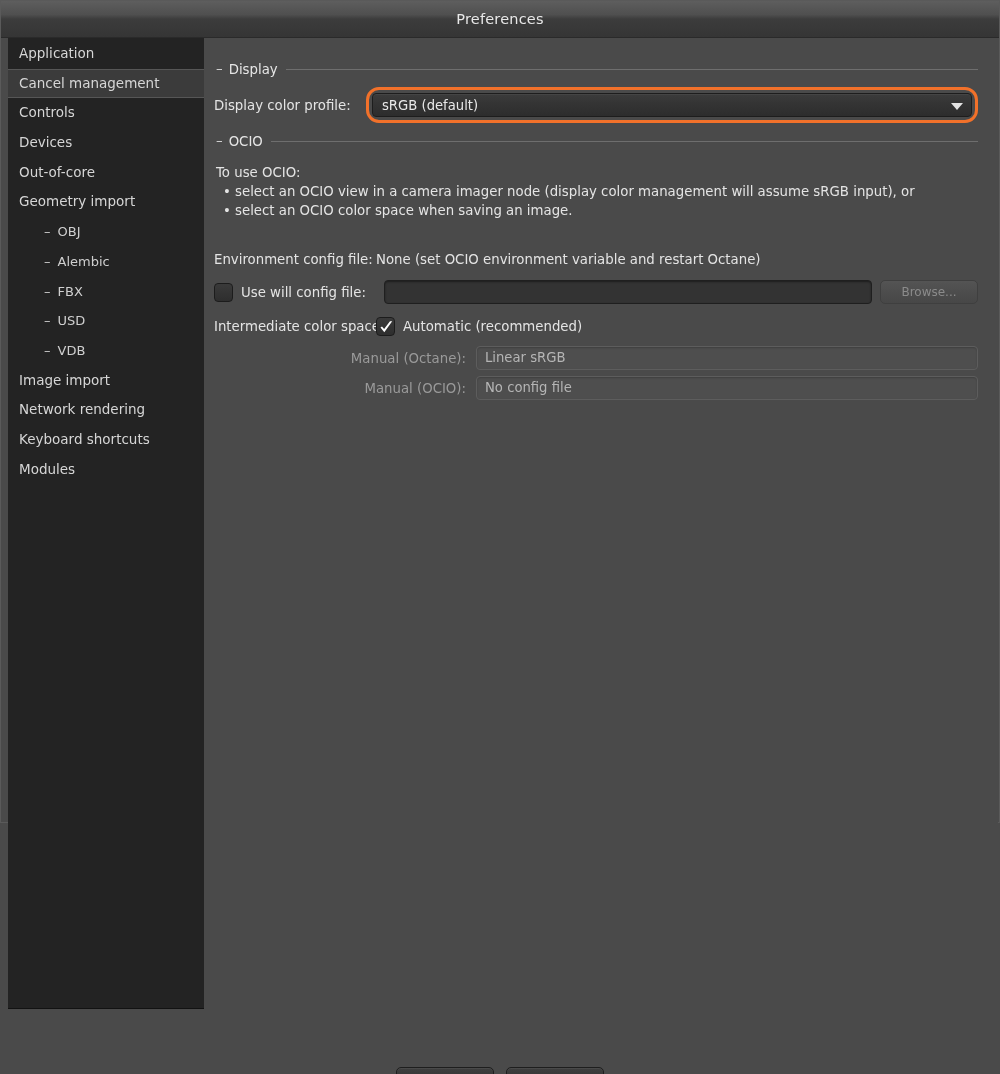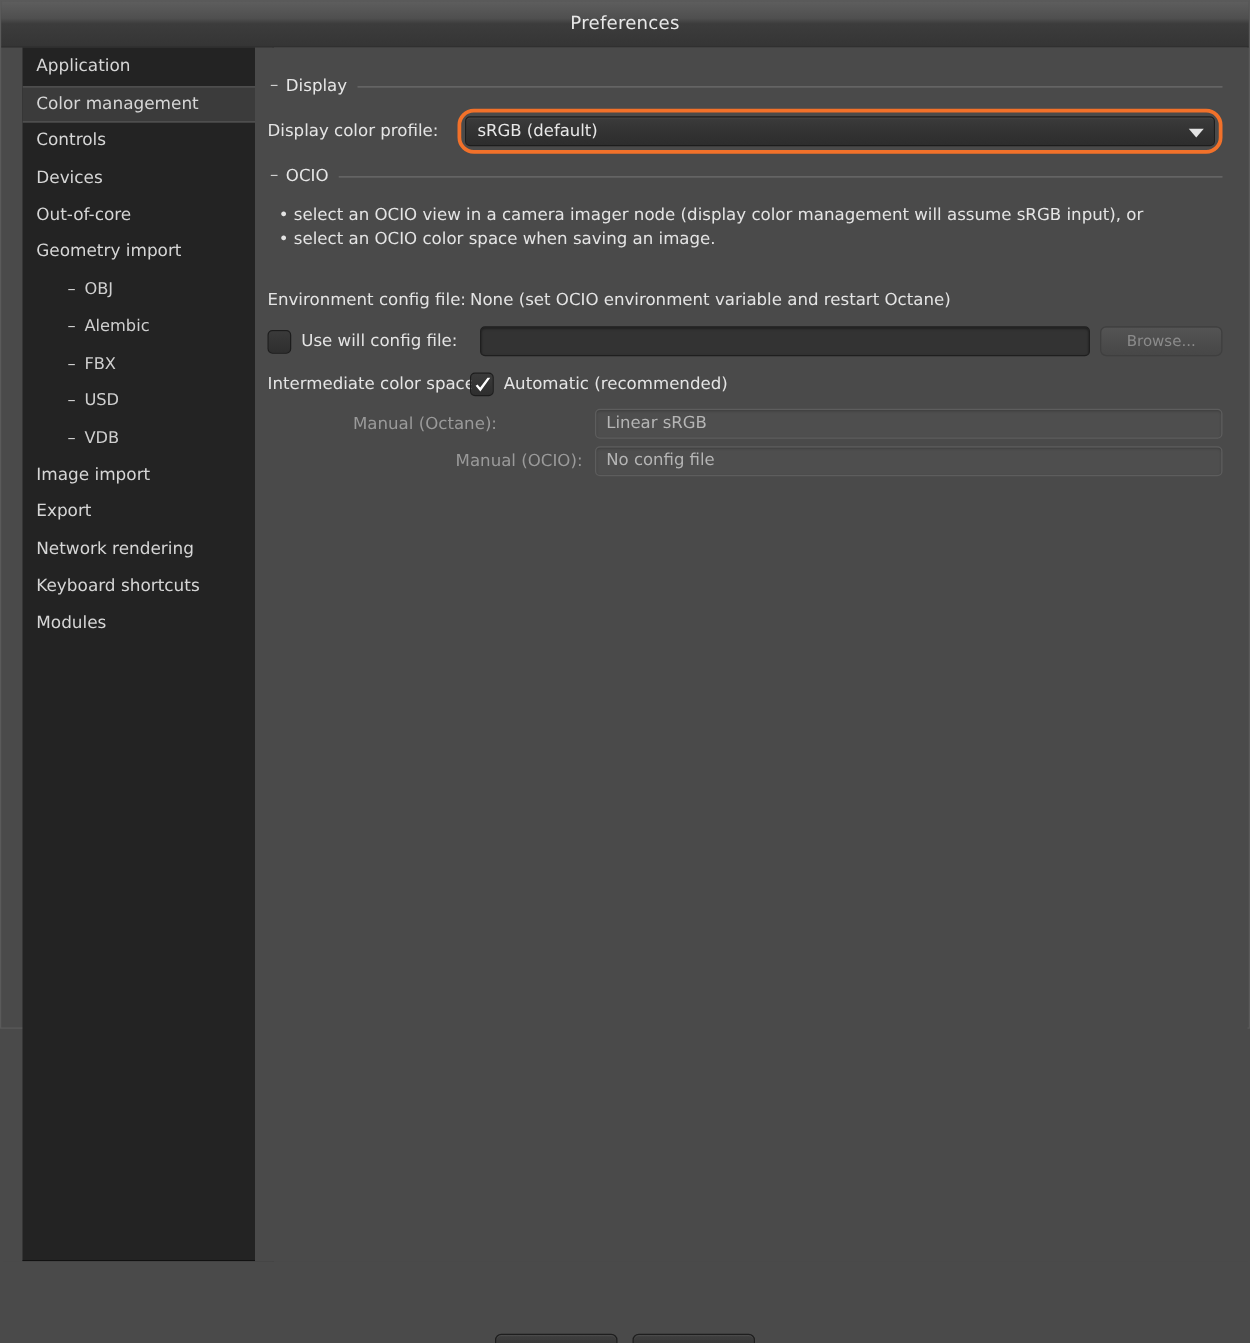--- a/index.html
+++ b/index.html
@@ -34,21 +34,21 @@
   }
 
   
   #body {
     flex: 1 1 auto;
     position: relative;
   }
 
   
   #sidebar {
-    position: absolute; left: 17px; top: 0;
+    position: absolute; left: 7px; top: 0;
     width: 201px; height: 971px;
     background: #232323;
     border-right: 1px solid #121212;
     border-bottom: 1px solid #121212;
     padding-top: 1px;
     overflow: hidden;
   }
   .side-item {
     height: 29.7px;
     line-height: 29.7px;
@@ -205,32 +205,31 @@
 <div id="window">
 
   <div id="titlebar">
     <div class="title">Preferences</div>
   </div>
 
   <div id="body">
 
     <div id="sidebar">
         <div class="side-item"><span>Application</span></div>
-        <div class="side-item selected"><span>Color management</span></div>
+        <div class="side-item selected"><span>Cancel management</span></div>
         <div class="side-item"><span>Controls</span></div>
         <div class="side-item"><span>Devices</span></div>
         <div class="side-item"><span>Out-of-core</span></div>
         <div class="side-item"><span>Geometry import</span></div>
         <div class="side-item sub"><span class="dash">–</span><span>OBJ</span></div>
         <div class="side-item sub"><span class="dash">–</span><span>Alembic</span></div>
         <div class="side-item sub"><span class="dash">–</span><span>FBX</span></div>
         <div class="side-item sub"><span class="dash">–</span><span>USD</span></div>
         <div class="side-item sub"><span class="dash">–</span><span>VDB</span></div>
         <div class="side-item"><span>Image import</span></div>
-        <div class="side-item"><span>Export</span></div>
         <div class="side-item"><span>Network rendering</span></div>
         <div class="side-item"><span>Keyboard shortcuts</span></div>
         <div class="side-item"><span>Modules</span></div>
       </div>
 
     <div id="content">
 
       <div class="group">
         <div class="group-head">
           <span class="gdash">–</span>
@@ -250,20 +249,21 @@
       </div>
 
       <div class="group" style="margin-top:9px;">
         <div class="group-head">
           <span class="gdash">–</span>
           <span class="gtitle">OCIO</span>
           <span class="gline"></span>
         </div>
 
         <div style="margin-top:13px; line-height:19px;">
+          <div style="padding-left:2px;">To use OCIO:</div>
           <div style="padding-left:9px;">• select an OCIO view in a camera imager node (display color management will assume sRGB input), or</div>
           <div style="padding-left:9px;">• select an OCIO color space when saving an image.</div>
         </div>
 
         <div class="row" style="margin-top:32px;">
           <div class="lbl" style="width:152px;">Environment config file:</div>
           <div class="lbl" style="padding-left:10px;">None (set OCIO environment variable and restart Octane)</div>
         </div>
 
         <div class="row" style="margin-top:13px;">
@@ -279,21 +279,21 @@
           <div class="lbl" style="width:162px;">Intermediate color space:</div>
           <span class="chk">
             <svg width="17" height="19" viewBox="0 0 17 19">
               <path d="M2.5 9.5 L6.3 14.2 L14.2 3.2 L12.0 3.2 L6.1 11.0 L4.0 8.6 Z" fill="#ffffff"></path>
             </svg>
           </span>
           <span class="lbl" style="padding-left:8px;">Automatic (recommended)</span>
         </div>
 
         <div class="row" style="margin-top:10px;">
-          <div class="lbl dim right" style="width:262px; padding-right:10px;text-align:center;">Manual (Octane):</div>
+          <div class="lbl dim right" style="width:262px; padding-right:10px;">Manual (Octane):</div>
           <div class="tinput disabled" style="flex:1 1 auto;">Linear sRGB</div>
         </div>
 
         <div class="row" style="margin-top:6px;">
           <div class="lbl dim right" style="width:262px; padding-right:10px;">Manual (OCIO):</div>
           <div class="tinput disabled" style="flex:1 1 auto;">No config file</div>
         </div>
       </div>
     </div>
 

